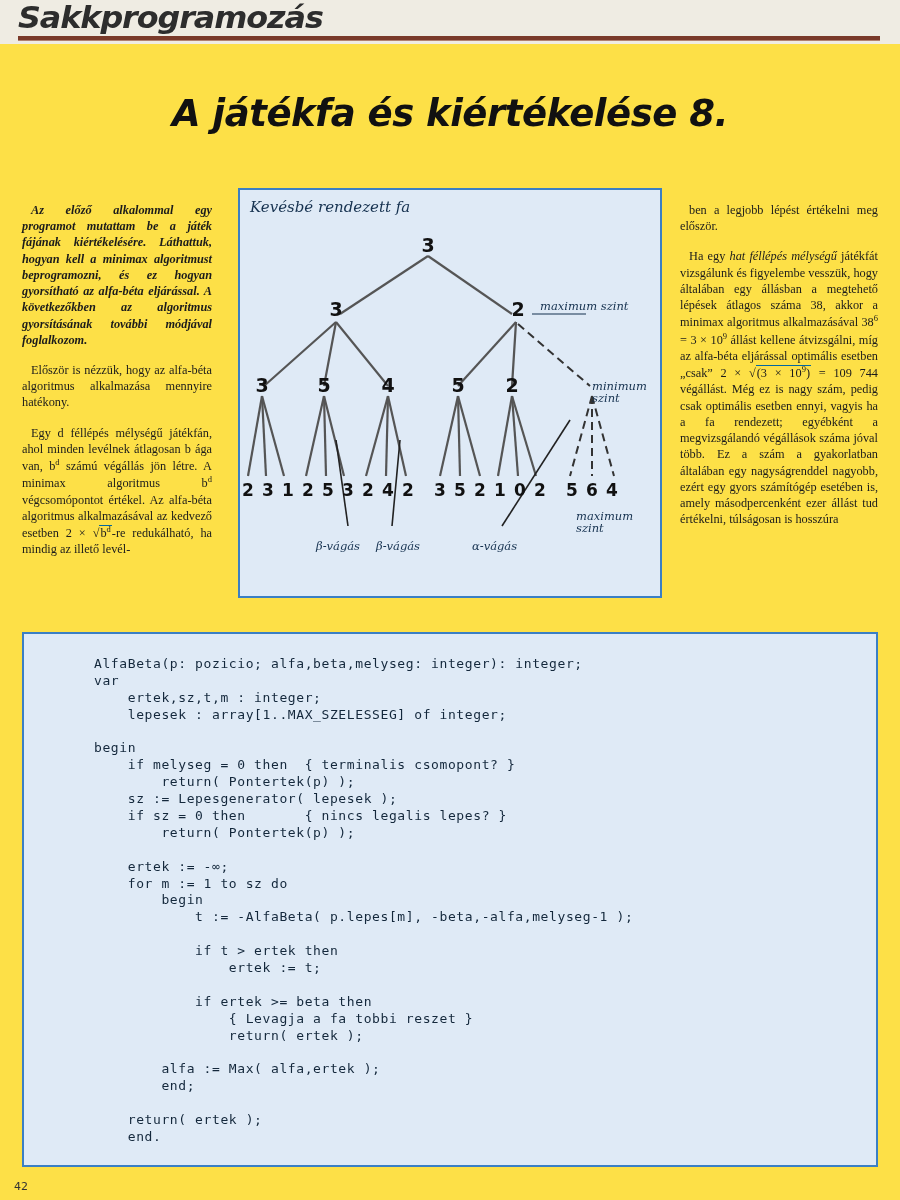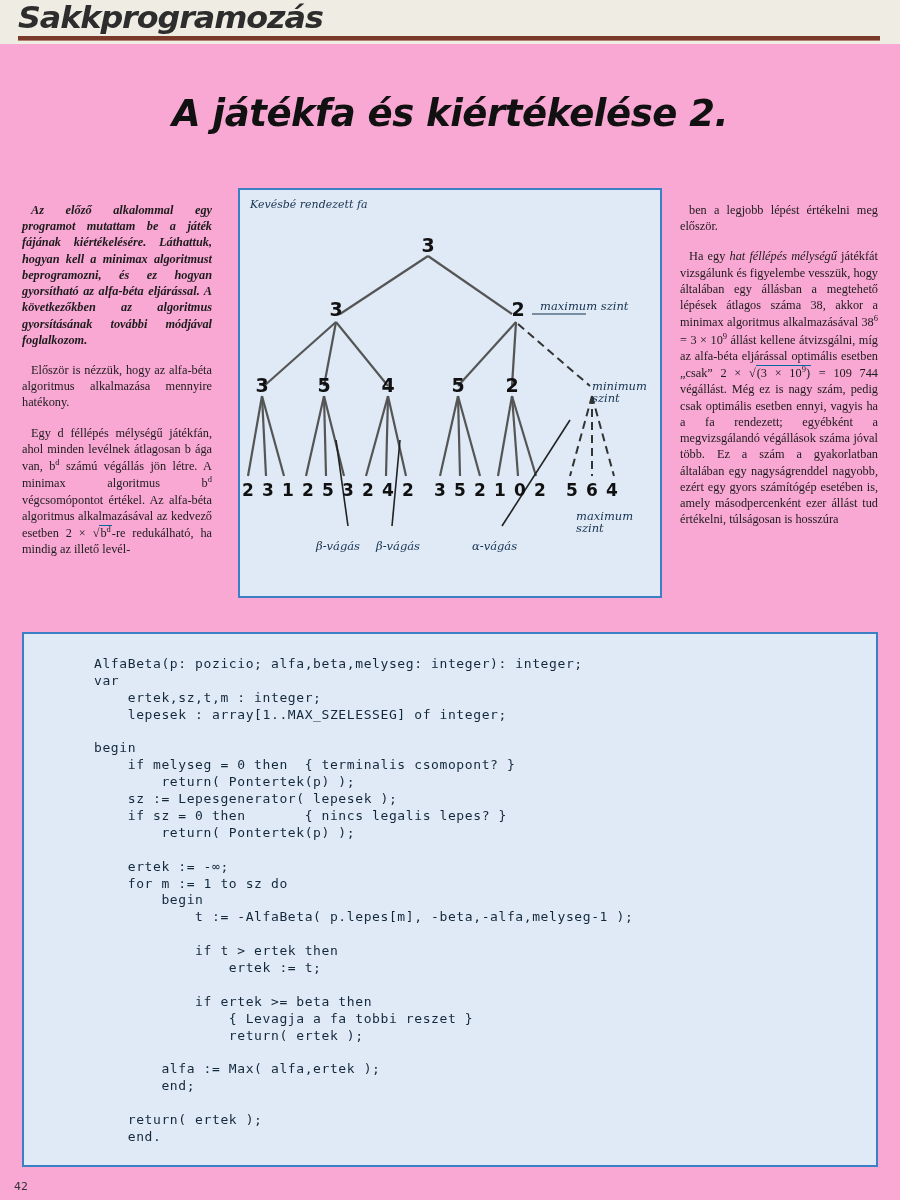--- a/index.html
+++ b/index.html
@@ -6,21 +6,21 @@
   body{
     width:900px;height:1200px;
     background:#efece3;
     font-family:"Liberation Serif", serif;
     color:#1a1a1a;
     position:relative;
     overflow:hidden;
   }
   .page{
     position:absolute;inset:0;
-    background:#f9a8d4;
+    background:#fde047;
   }
   
   .masthead{
     position:absolute;left:0;top:0;width:900px;height:44px;
     background:#efece3;
   }
   .masthead-title{
     position:absolute;left:18px;top:0px;
     font-family:"DejaVu Sans", sans-serif;
     font-weight:bold;font-style:italic;
@@ -67,21 +67,21 @@
   
   .figure{
     position:absolute;left:238px;top:188px;width:424px;height:410px;
     background:#dfeaf6;
     border:2px solid #3b7fc4;
     box-sizing:border-box;
   }
   .fig-label{
     position:absolute;left:10px;top:8px;
     font-family:"DejaVu Serif", serif;
-    font-style:italic;font-size:11px;color:#15314f;
+    font-style:italic;font-size:15px;color:#15314f;
   }
   .fig svg{position:absolute;left:0;top:0;}
   .fignum{
     font-family:"DejaVu Sans", sans-serif;
     font-weight:bold;font-size:19px;fill:#111;
   }
   .figleaf{
     font-family:"DejaVu Sans", sans-serif;
     font-weight:bold;font-size:17px;fill:#111;
   }
@@ -117,21 +117,21 @@
 <body>
 
 <div class="page">
 
   <div class="masthead">
     <div class="masthead-title">Sakkprogramozás</div>
     <div class="masthead-rule"></div>
     <div class="masthead-rule2"></div>
   </div>
 
-  <div class="article-title">A játékfa és kiértékelése 2.</div>
+  <div class="article-title">A játékfa és kiértékelése 8.</div>
 
   <div class="col col-left">
     <p class="first">Az előző alkalommal egy programot mutattam be a játék fájának kiértékelésére. Láthattuk, hogyan kell a minimax algoritmust beprogramozni, és ez hogyan gyorsítható az alfa-béta eljárással. A következőkben az algoritmus gyorsításának további módjával foglalkozom.</p>
     <p class="noind">Először is nézzük, hogy az alfa-béta algoritmus alkalmazása mennyire hatékony.</p>
     <p class="noind">Egy d féllépés mélységű játékfán, ahol minden levélnek átlagosan b ága van, b<sup>d</sup> számú végállás jön létre. A minimax algoritmus b<sup>d</sup> végcsomópontot értékel. Az alfa-béta algoritmus alkalmazásával az kedvező esetben 2 × <span class="sqrt">√<span class="bar">b<sup>d</sup></span></span>-re redukálható, ha mindig az illető levél-</p>
   </div>
 
   <div class="col col-right">
     <p class="noind">ben a legjobb lépést értékelni meg először.</p>
     <p class="noind">Ha egy <span class="ital">hat féllépés mélységű</span> játékfát vizsgálunk és figyelembe vesszük, hogy általában egy állásban a megtehető lépések átlagos száma 38, akkor a minimax algoritmus alkalmazásával 38<sup>6</sup> = 3 × 10<sup>9</sup> állást kellene átvizsgálni, míg az alfa-béta eljárással optimális esetben „csak” 2 × <span class="sqrt">√<span class="bar">(3 × 10<sup>9</sup>)</span></span> = 109 744 végállást. Még ez is nagy szám, pedig csak optimális esetben ennyi, vagyis ha a fa rendezett; egyébként a megvizsgálandó végállások száma jóval több. Ez a szám a gyakorlatban általában egy nagyságrenddel nagyobb, ezért egy gyors számítógép esetében is, amely másodpercenként ezer állást tud értékelni, túlságosan is hosszúra</p>

